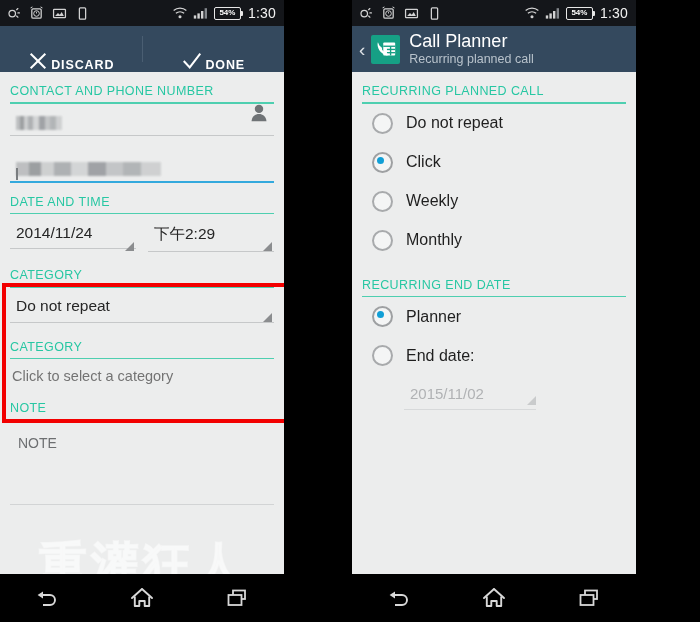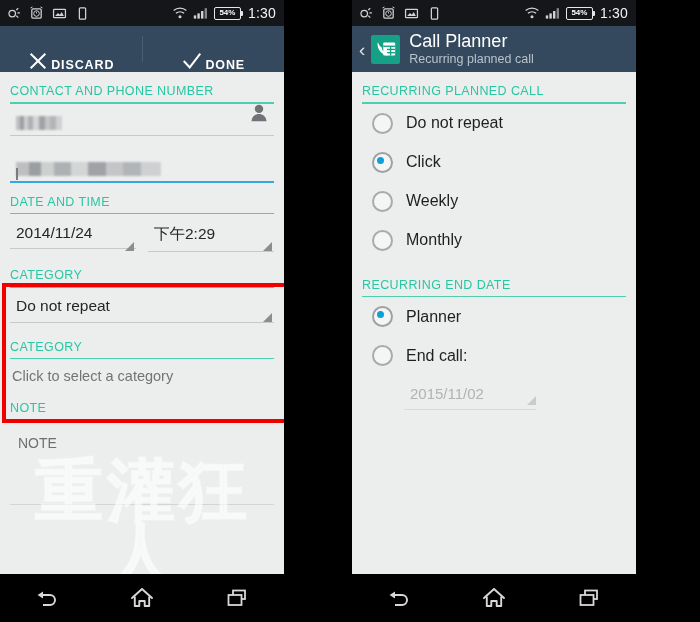--- a/index.html
+++ b/index.html
@@ -199,21 +199,21 @@
   .nav-btn { cursor: pointer; display: flex; align-items: center; justify-content: center; width: 70px; height: 100%; }
 
   
   .watermark {
     position: absolute; left: 8px; bottom: 8px;
     width: 270px; pointer-events: none; user-select: none;
     text-align: center;
   }
   .wm-cjk {
     font-family: "DejaVu Sans", sans-serif;
-    font-size: 68px; font-weight: bold; letter-spacing: 4px;
+    font-size: 48px; font-weight: bold; letter-spacing: 4px;
     color: rgba(255,255,255,0.55);
     -webkit-text-stroke: 1.5px rgba(190,190,190,0.55);
     line-height: .95;
     mix-blend-mode: screen;
   }
   .wm-url {
     font-size: 24px; font-weight: bold; letter-spacing: 1px;
     color: rgba(255,255,255,0.30);
     -webkit-text-stroke: 1.2px rgba(180,180,180,0.45);
     margin-top: -2px;
@@ -476,21 +476,21 @@
 
       <div class="section-label" style="padding-top:18px;">RECURRING END DATE</div>
       <div class="section-rule"></div>
 
       <div class="radio-row">
         <span class="radio checked"></span>
         <span class="radio-label">Planner</span>
       </div>
       <div class="radio-row">
         <span class="radio"></span>
-        <span class="radio-label">End call:</span>
+        <span class="radio-label">End date:</span>
       </div>
 
       <div class="enddate-spinner">
         <div class="val">2015/11/02</div>
         <div class="line"></div>
         <div class="tri"></div>
       </div>
     </div>
 
     <div class="navbar">

